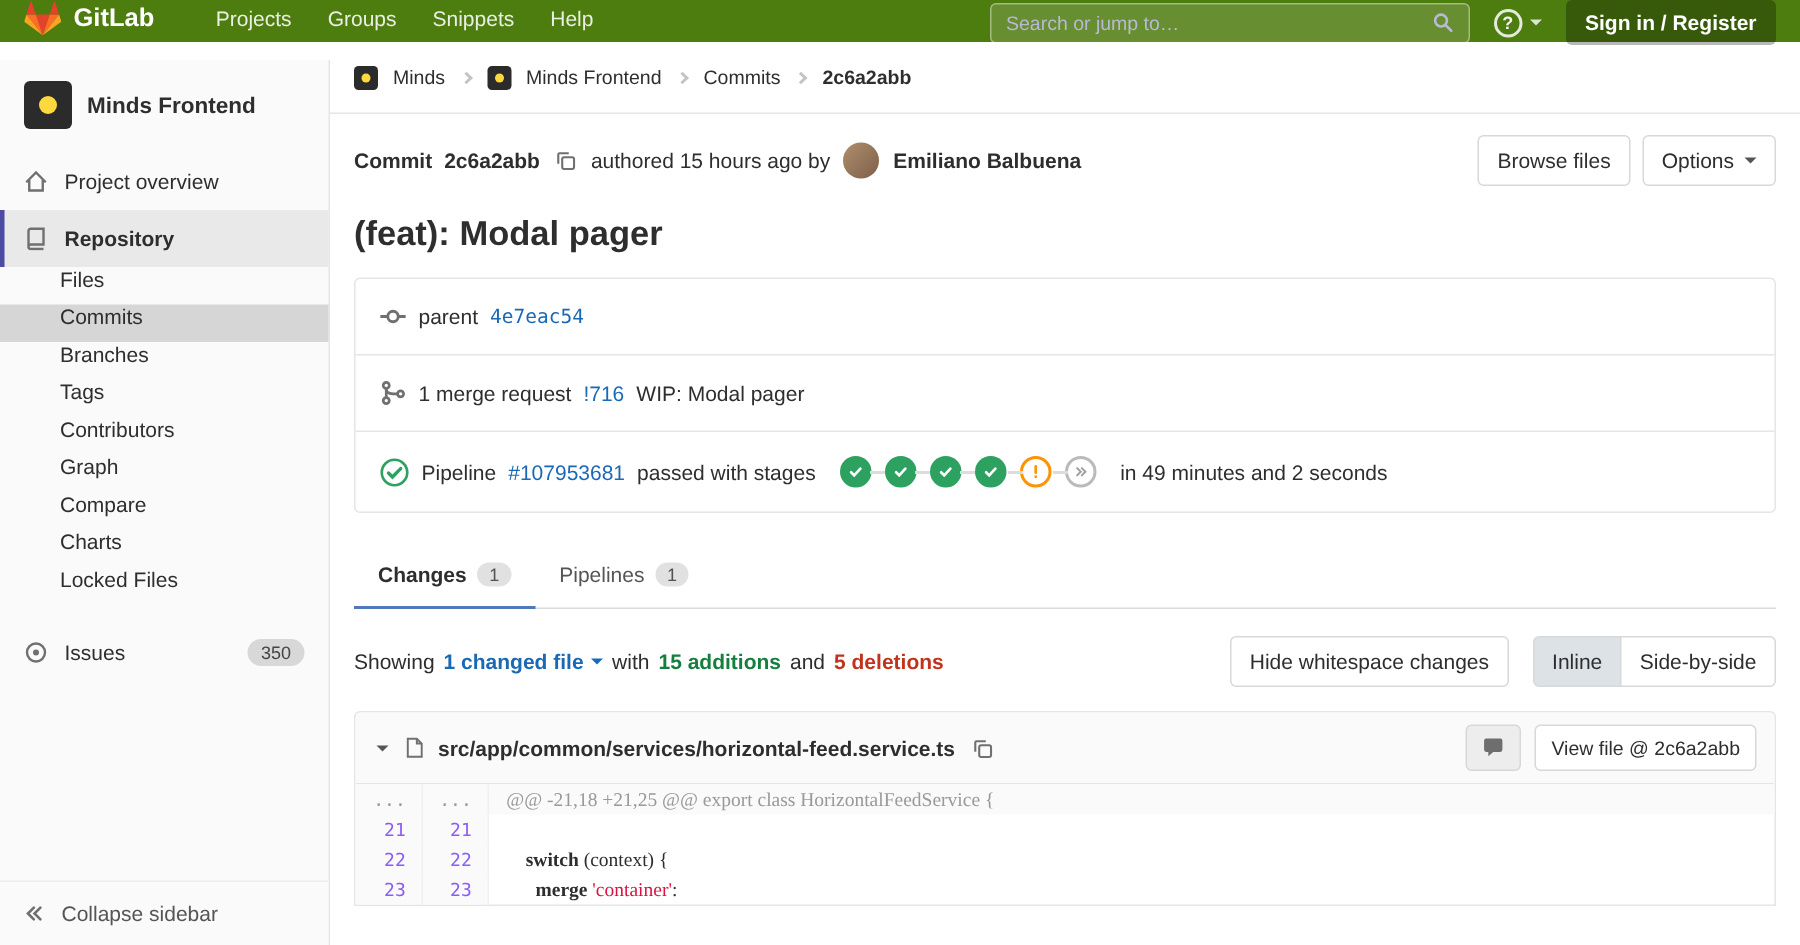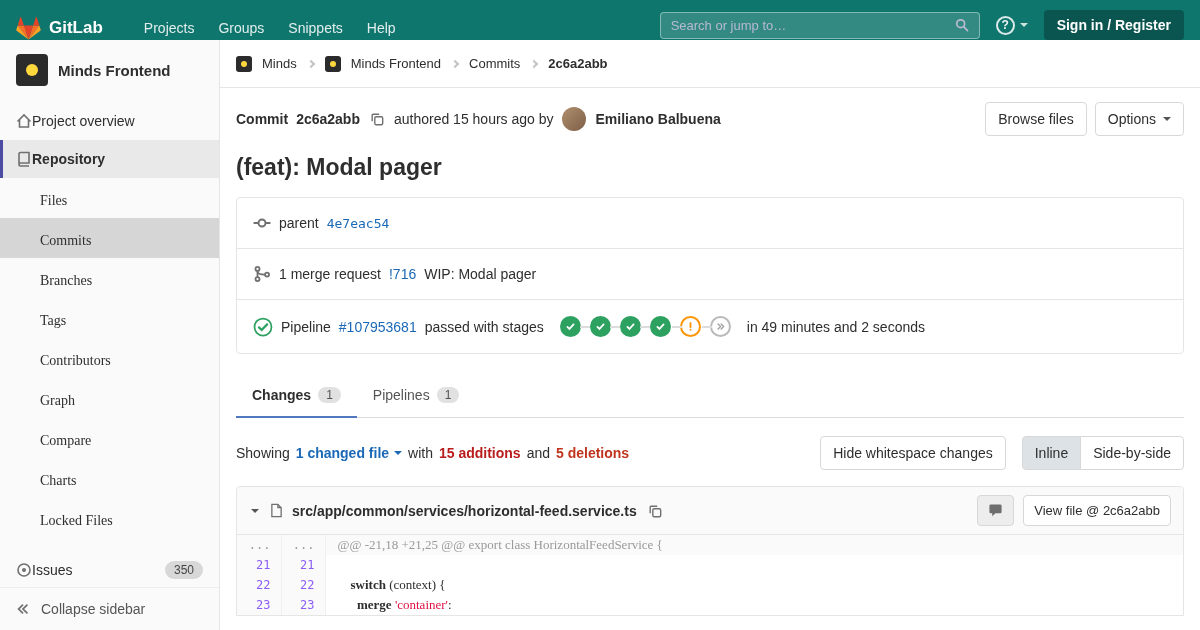--- a/index.html
+++ b/index.html
@@ -1,21 +1,21 @@
 <!DOCTYPE html>
 <html><head>
 <meta charset="utf-8">
 <style>
   * { box-sizing: border-box; margin: 0; padding: 0; }
   html,body { background:#fff; }
   body { font-family: "Liberation Sans", sans-serif; color:#2e2e2e; font-size:14px; }
   .page { width:1200px; height:630px; overflow:hidden; position:relative; background:#fff; }
 
   
-  .navbar { height:40px; background:#0f766e; display:flex; align-items:flex-end; padding:0 16px; }
+  .navbar { height:28px; background:#4d7c0f; display:flex; align-items:flex-start; padding:0 16px; }
   .brand { display:flex; align-items:center; gap:8px; cursor:pointer; }
   .brand-text { color:#fff; font-weight:700; font-size:17px; }
   .nav-links { display:flex; gap:2px; margin-left:30px; }
   .nav-links a { color:rgba(255,255,255,.88); font-size:14px; padding:4px 11px; text-decoration:none; cursor:pointer; }
   .nav-right { margin-left:auto; display:flex; align-items:center; gap:16px; }
   .searchbox { width:320px; height:27px; border-radius:4px; background:rgba(255,255,255,.15); border:1px solid rgba(255,255,255,.4); display:flex; align-items:center; padding:0 10px; }
   .searchbox input { flex:1; background:transparent; border:0; outline:none; color:#fff; font-size:13px; font-family:inherit; }
   .searchbox input::placeholder { color:#b9b9d4; }
   .search-glyph { color:#b9b9d4; display:flex; }
   .help-menu { display:flex; align-items:center; gap:5px; cursor:pointer; }
@@ -24,24 +24,24 @@
   .help-menu .caret-down { color:rgba(255,255,255,.8); }
   .signin { background:rgba(0,0,0,.28); color:#fff; font-weight:700; font-size:14px; border:0; border-radius:4px; padding:7px 13px; cursor:pointer; font-family:inherit; }
 
   
   .sidebar { position:absolute; top:40px; left:0; bottom:0; width:220px; background:#fafafa; border-right:1px solid #e5e5e5; }
   .project-head { display:flex; align-items:center; gap:10px; padding:14px 16px 16px; cursor:pointer; }
   .project-avatar { width:32px; height:32px; border-radius:4px; background:#2b2b2b; display:flex; align-items:center; justify-content:center; }
   .bulb { width:12px; height:12px; border-radius:50%; background:#ffd83d; }
   .mini-bulb { width:6px; height:6px; border-radius:50%; background:#ffd83d; }
   .project-name { font-weight:700; font-size:15px; }
-  .side-item { display:flex; align-items:center; padding:11px 16px; font-size:14px; cursor:pointer; }
+  .side-item { display:flex; align-items:center; gap:11px; padding:11px 16px; font-size:14px; cursor:pointer; }
   .s-icon { color:#707070; display:flex; }
   .side-item.section-active { background:#e9e9e9; border-left:3px solid #4b4ba3; padding-left:13px; font-weight:600; }
-  .sub-item { padding:15px 16px 9px 40px; font-size:14px; cursor:pointer;font-family:Liberation Serif, serif; }
+  .sub-item { padding:0 16px 9px 40px; font-size:14px; cursor:pointer; }
   .sub-item.active { background:#d6d6d6; }
   .side-item.issues { margin-top:12px; }
   .count-badge { margin-left:auto; background:#d8d8d8; border-radius:10px; padding:2px 9px; font-size:12px; color:#444; }
   .collapse-btn { position:absolute; bottom:0; left:0; right:0; display:flex; align-items:center; gap:11px; padding:13px 16px; font-size:14px; color:#555; cursor:pointer; border-top:1px solid #ededed; background:#fafafa; }
 
   
   .main { margin-left:220px; }
   .crumbs { height:48px; border-bottom:1px solid #e5e5e5; display:flex; align-items:center; gap:10px; padding:0 16px; font-size:13px; }
   .crumb-avatar { width:16px; height:16px; border-radius:3px; background:#2b2b2b; display:inline-flex; align-items:center; justify-content:center; }
   .crumb { color:#2e2e2e; text-decoration:none; cursor:pointer; }
@@ -77,21 +77,21 @@
   .stage.success { background:#2da160; color:#fff; }
   .stage.warning { background:#fff; border:2px solid #fc9403; color:#fc9403; }
   .stage.skipped { background:#fff; border:2px solid #bababa; color:#a0a0a0; }
 
   .tabs { display:flex; border-bottom:1px solid #dbdbdb; margin-top:20px; }
   .tab { display:flex; align-items:center; gap:7px; padding:13px 16px; font-size:14px; color:#555; cursor:pointer; border-bottom:2px solid transparent; margin-bottom:-1px; }
   .tab.active { color:#2e2e2e; font-weight:600; border-bottom-color:#4f78be; }
   .pill { background:#e1e1e1; border-radius:10px; padding:1px 8px; font-size:12px; color:#525252; font-weight:400; }
 
   .summary-row { display:flex; align-items:center; gap:6px; margin:18px 0 16px; font-size:14px; }
-  .green { color:#b91c1c; font-weight:700; }
+  .green { color:#15803d; font-weight:700; }
   .red { color:#c0341d; font-weight:700; }
   .dropdown-link { display:inline-flex; align-items:center; gap:5px; font-weight:600; }
   .btn-group { display:inline-flex; margin-left:10px; }
   .btn-group .btn { border-radius:0; margin-left:-1px; }
   .btn-group .btn:first-child { border-radius:4px 0 0 4px; margin-left:0; }
   .btn-group .btn:last-child { border-radius:0 4px 4px 0; }
   .btn.seg-active { background:#dde2e7; }
 
   .diff-card { border:1px solid #e5e5e5; border-radius:4px 4px 0 0; }
   .diff-header { display:flex; align-items:center; gap:9px; padding:8px 12px; background:#fafafa; border-bottom:1px solid #e5e5e5; border-radius:4px 4px 0 0; }

